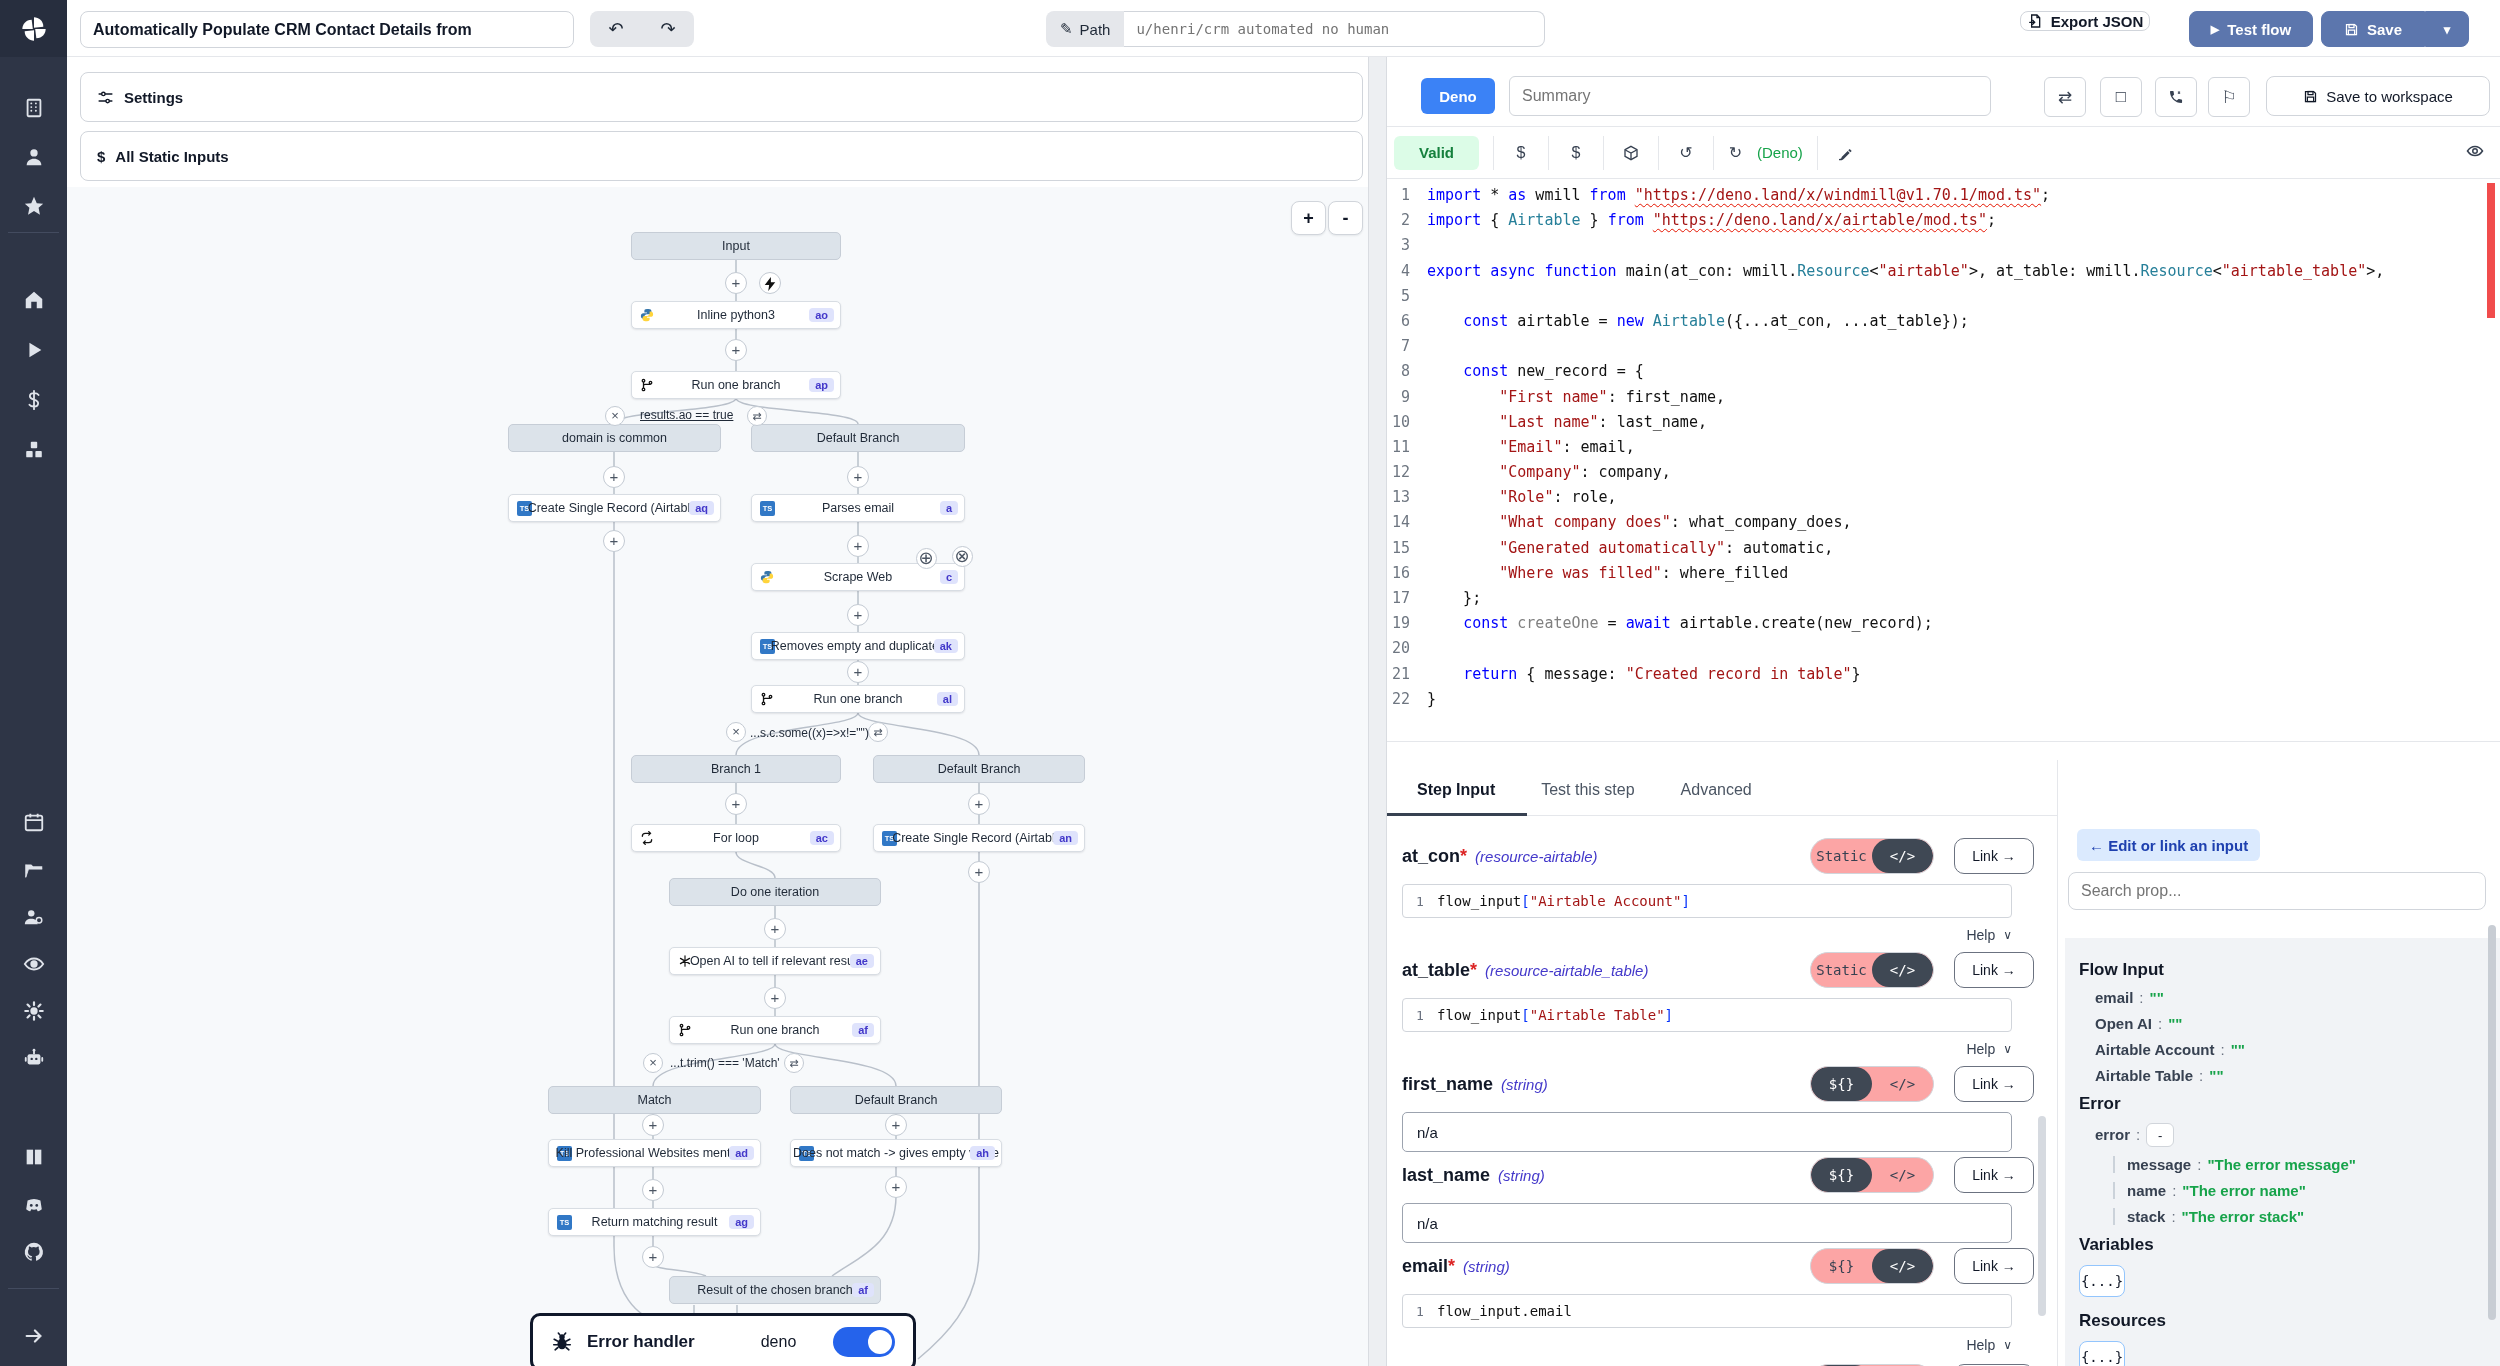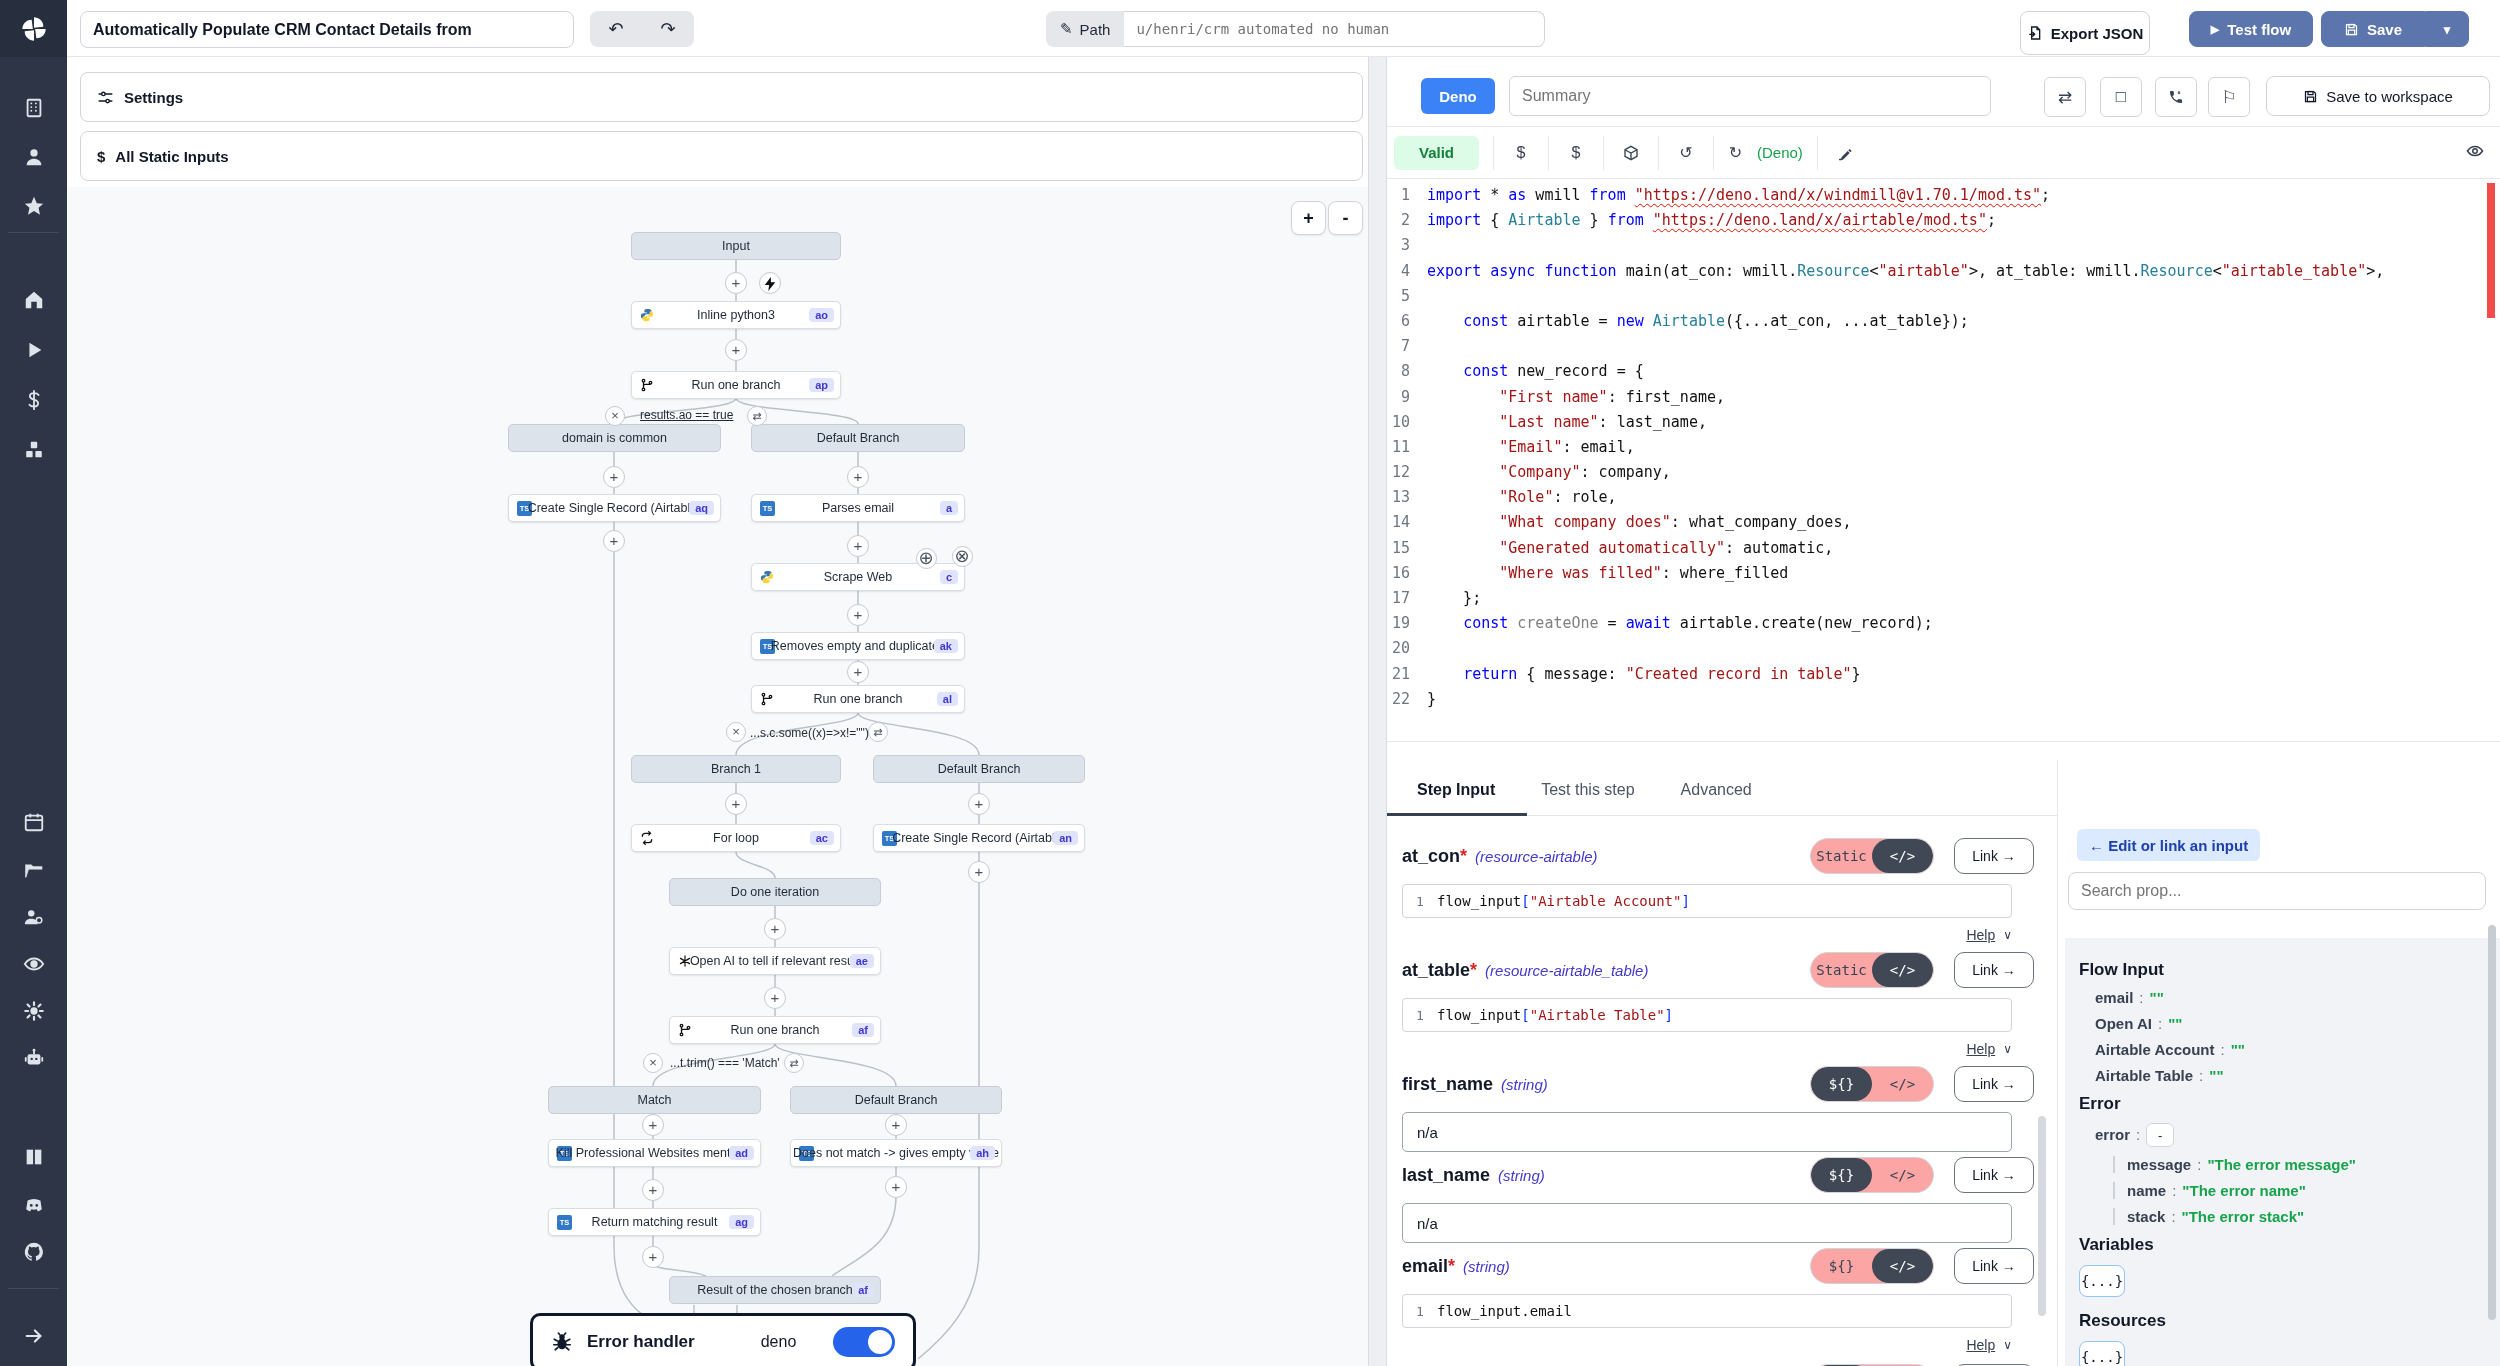--- a/index.html
+++ b/index.html
@@ -16,21 +16,21 @@
   
   .topbar { position:absolute; left:67px; top:0; width:2433px; height:57px; background:#fff; border-bottom:1px solid #e5e7eb; z-index:9; }
   .title-input { position:absolute; left:13px; top:11px; width:494px; height:37px; border:1px solid #d1d5db; border-radius:8px; font-family:"Liberation Sans", sans-serif; font-weight:bold; font-size:16px; color:#111827; padding:0 12px; }
   .undo-redo { position:absolute; left:523px; top:11px; width:104px; height:36px; background:#e5e7eb; border-radius:8px; display:flex; }
   .undo-redo button { flex:1; border:none; background:transparent; font-size:18px; color:#1f2937; cursor:pointer; }
   .path-group { position:absolute; left:979px; top:11px; height:36px; display:flex; }
   .path-chip { background:#e5e7eb; border-radius:8px 0 0 8px; display:flex; align-items:center; gap:7px; padding:0 14px; font-size:15px; color:#1f2937; cursor:pointer; }
   .path-input { width:421px; height:36px; border:1px solid #d1d5db; border-left:none; border-radius:0 8px 8px 0; font-family:"DejaVu Sans Mono", monospace; font-size:14px; color:#737373; padding:0 12px; }
   .btn { display:inline-flex; align-items:center; justify-content:center; gap:8px; border-radius:8px; font-size:15px; font-weight:600; cursor:pointer; border:1px solid #d1d5db; background:#fff; color:#111827; }
   .btn.blue { background:#5c76ad; border-color:#5c76ad; color:#fff; }
-  .export-btn { position:absolute; left:1953px; top:11px; width:130px; height:44px; }
+  .export-btn { position:absolute; left:1953px; top:11px; width:130px; height:20px; }
   .test-btn  { position:absolute; left:2122px; top:11px; width:124px; height:36px; }
   .save-btn  { position:absolute; left:2254px; top:11px; width:104px; height:36px; border-radius:8px 0 0 8px; }
   .save-caret{ position:absolute; left:2358px; top:11px; width:44px; height:36px; border-radius:0 8px 8px 0; border-left:1px solid rgba(255,255,255,.35); font-size:13px; }
 
   
   .left-panel { position:absolute; left:67px; top:57px; width:1301px; height:1309px; background:#fff; }
   .hbar { position:absolute; left:13px; width:1283px; height:50px; border:1px solid #d1d5db; border-radius:8px; background:#fff; display:flex; align-items:center; gap:10px; padding:0 16px; font-size:15px; font-weight:bold; color:#111827; cursor:pointer; }
   .canvas { position:absolute; left:0; top:130px; width:1301px; height:1179px; background:#f7f9fb; overflow:hidden; }
   .edges { position:absolute; left:0; top:0; pointer-events:none; }
   .node { position:absolute; height:28px; display:flex; align-items:center; font-size:12.5px; color:#1f2937; border-radius:5px; z-index:2; cursor:pointer; }
@@ -89,21 +89,21 @@
   .fld-type { font-size:15px; font-style:italic; color:#4338ca; margin-left:8px; }
   .fld-controls { margin-left:auto; display:flex; gap:20px; align-items:center; }
   .seg-toggle { display:flex; height:36px; border:1px solid #d1d5db; border-radius:18px; overflow:hidden; background:#fca5a5; cursor:pointer; }
   .seg { width:61px; display:flex; align-items:center; justify-content:center; font-size:14px; color:#374151; font-family:"DejaVu Sans Mono", monospace; }
   .seg.dark { background:#3f4854; color:#fff; border-radius:18px; }
   .link-btn { width:80px; height:36px; border:1px solid #6b7280; border-radius:10px; background:#fff; font-size:14px; color:#111827; display:flex; align-items:center; justify-content:center; cursor:pointer; }
   .code-box { position:absolute; left:15px; width:610px; height:34px; border:1px solid #d1d5db; border-radius:4px; background:#fff; display:flex; align-items:center; font-family:"DejaVu Sans Mono", monospace; font-size:14px; }
   .code-box .ln { width:34px; text-align:center; color:#6b7280; font-size:13px; }
   .txt-input { position:absolute; left:15px; width:610px; height:40px; border:1px solid #9ca3af; border-radius:5px; background:#fff; display:flex; align-items:center; padding:0 14px; font-size:15px; color:#111827; }
   .help-row { position:absolute; left:15px; width:610px; height:22px; display:flex; justify-content:flex-end; align-items:center; gap:8px; font-size:14px; color:#374151; }
-  .help-row .h-link { text-decoration:underline; cursor:pointer; }
+  .help-row .h-link { cursor:pointer; }
 
   
   .prop-panel { position:absolute; left:678px; top:703px; width:435px; height:606px; }
   .back-pill { position:absolute; left:12px; top:69px; height:32px; background:#dbeafe; border-radius:6px; color:#1e40af; font-weight:600; font-size:15px; display:flex; align-items:center; padding:0 12px; cursor:pointer; }
   .prop-search { position:absolute; left:3px; top:112px; width:418px; height:38px; border:1px solid #d1d5db; border-radius:8px; font-size:16px; padding:0 12px; font-family:"Liberation Sans", sans-serif; }
   .prop-body { position:absolute; left:0; top:158px; width:517px; height:448px; background:#f1f3f6; padding:12px 14px; overflow:hidden;margin-top:20px; }
   .prop-title { font-size:17px; font-weight:bold; color:#111827; margin:10px 0 6px 0; }
   .prop-item { font-size:15px; margin:9px 0 9px 16px; color:#374151; }
   .prop-item .pk { font-weight:600; color:#374151; cursor:pointer; }
   .prop-item .pc { color:#6b7280; margin:0 6px; }

